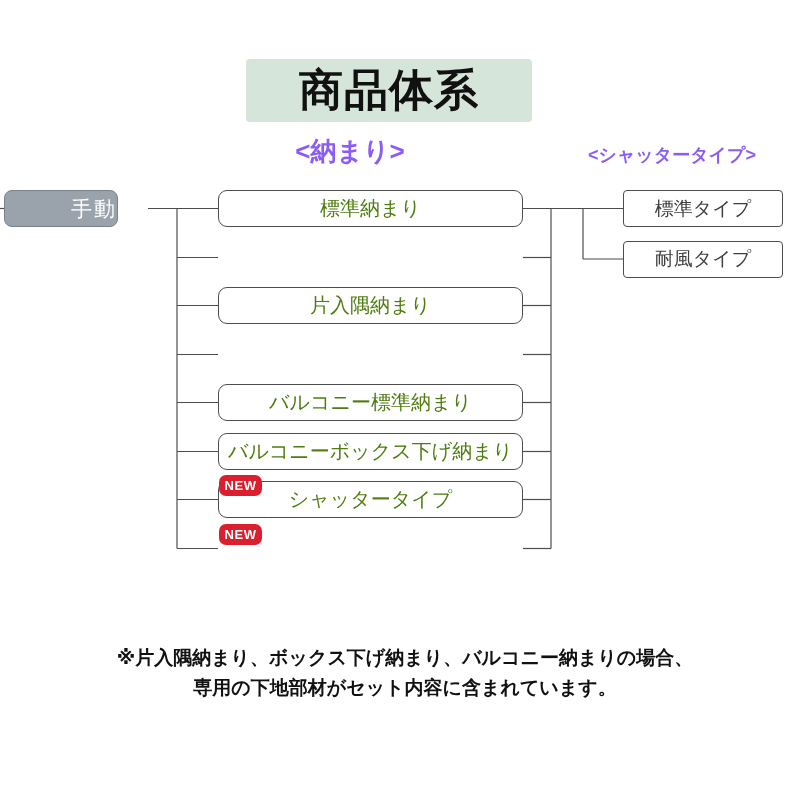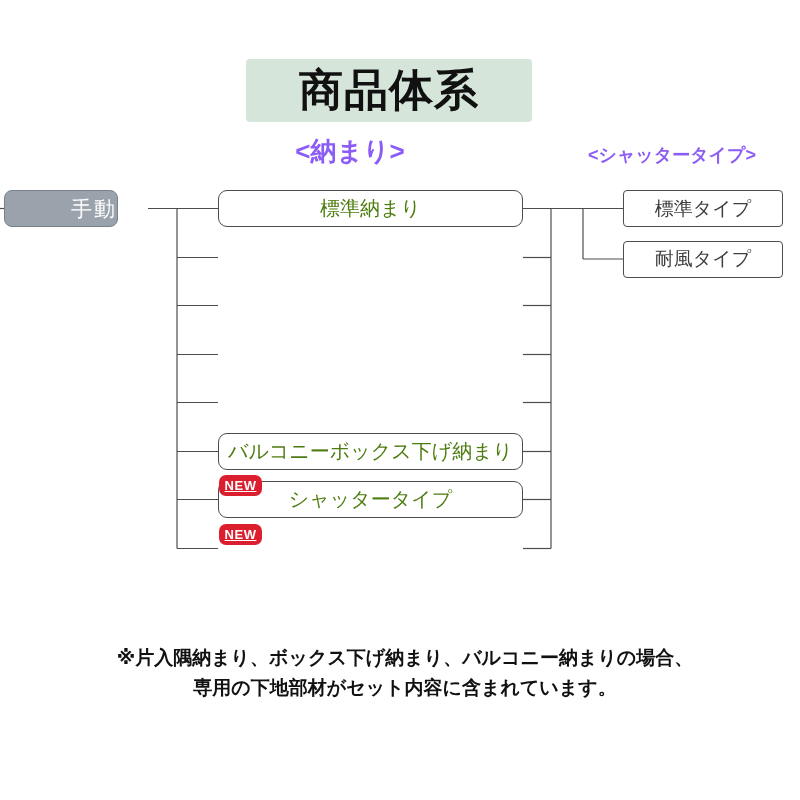--- a/index.html
+++ b/index.html
@@ -103,21 +103,20 @@
     background: #dc1f2e;
     border-radius: 7px;
     display: flex; align-items: center; justify-content: center;
     z-index: 2;
   }
   .new-badge span {
     color: #ffffff;
     font-size: 13px;
     font-weight: 800;
     letter-spacing: 0.5px;
-    text-decoration: underline;
   }
   .note {
     position: absolute;
     left: 5px; top: 643px;
     width: 800px;
     text-align: center;
     font-size: 19px;
     font-weight: 600;
     line-height: 30px;
     color: #111111;
@@ -169,20 +168,26 @@
   <div class="col-header header-left">&lt;納まり&gt;</div>
   <div class="col-header header-right">&lt;シャッタータイプ&gt;</div>
 
   <div class="manual-box">
     <span class="manual-label">手動</span>
   </div>
 
   <div class="fit-box" style="top:190px">
     <span class="fit-label">標準納まり</span>
   </div>
+  <div class="fit-box" style="top:287px">
+    <span class="fit-label">片入隅納まり</span>
+  </div>
+  <div class="fit-box" style="top:384px">
+    <span class="fit-label">バルコニー標準納まり</span>
+  </div>
   <div class="fit-box" style="top:433px">
     <span class="fit-label">バルコニーボックス下げ納まり</span>
   </div>
   <div class="fit-box" style="top:481px">
     <span class="fit-label">シャッタータイプ</span>
   </div>
 
   <div class="new-badge" style="top:475px">
     <span>NEW</span>
   </div>

